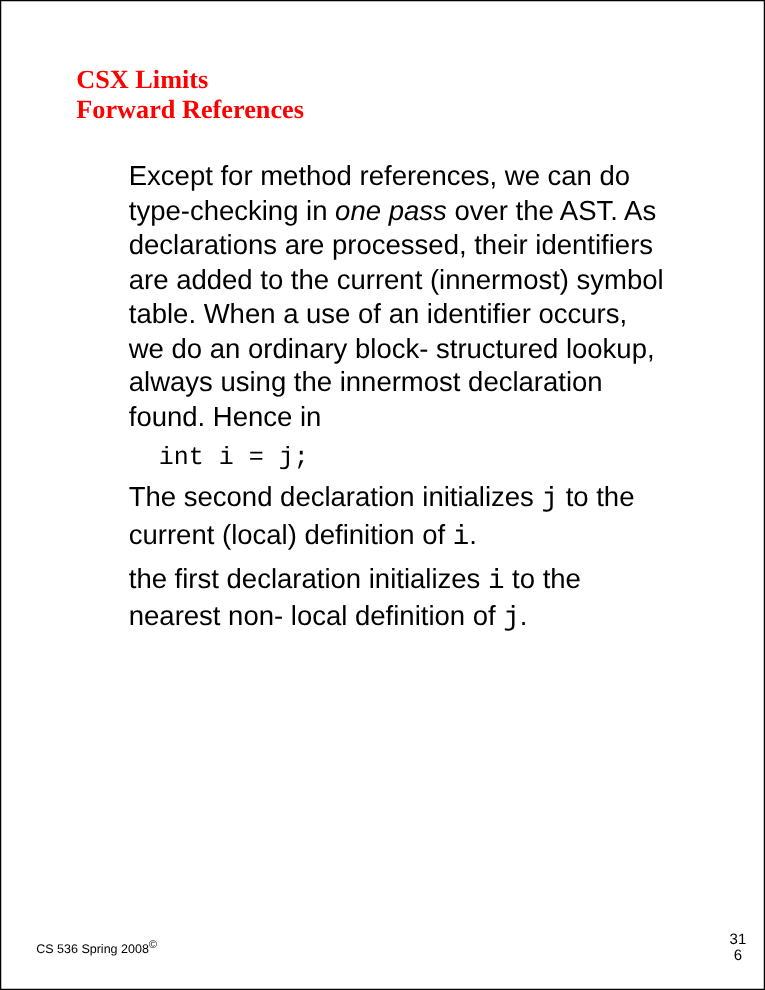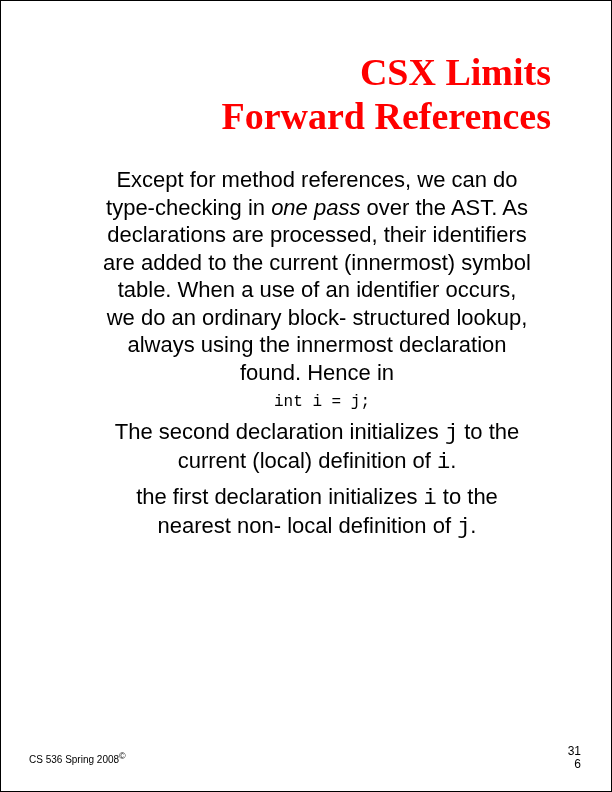--- a/index.html
+++ b/index.html
@@ -12,63 +12,62 @@
   .page {
     width: 612px;
     height: 792px;
     border: 1px solid #000;
     position: relative;
     padding: 50px 60px 60px 60px;
   }
   .title {
     color: #ff0000;
     font-weight: bold;
-    font-size: 38px;
-    text-align: right;
+    font-size: 21px;
+    text-align: left;
     line-height: 1.15;
     margin-bottom: 28px;
     font-family: 'Times New Roman', Times, serif;
   }
   .body-text {
     font-size: 22px;
     line-height: 1.25;
     color: #000;
     margin-left: 42px;
     margin-right: 20px;
     font-family: 'Lucida Sans', 'Trebuchet MS', Verdana, sans-serif;
-    text-align: center;
   }
   .para { margin-bottom: 6px; }
   .italic { font-style: italic; }
   .code-block {
     font-family: 'Courier New', Courier, monospace;
-    font-size: 16px;
-    margin: 4px 0 4px 10px;
+    font-size: 20px;
+    margin: 4px 0 4px 24px;
     line-height: 1.35;
   }
   .code-inline {
     font-family: 'Courier New', Courier, monospace;
   }
   .footer-left {
     position: absolute;
     left: 28px;
     bottom: 26px;
     font-size: 10px;
     font-family: Arial, sans-serif;
     color: #000;
   }
   .footer-left sup { font-size: 9px; vertical-align: super; }
   .footer-right {
     position: absolute;
-    right: 30px;
+    right: 14px;
     bottom: 20px;
     font-size: 12px;
     font-family: Arial, sans-serif;
     color: #000;
-    text-align: right;
+    text-align: center;
     line-height: 1.1;
   }
 </style>
 </head>
 <body>
 
 <div class="page">
 
   <div class="title">
     <span>CSX Limits</span><br>

